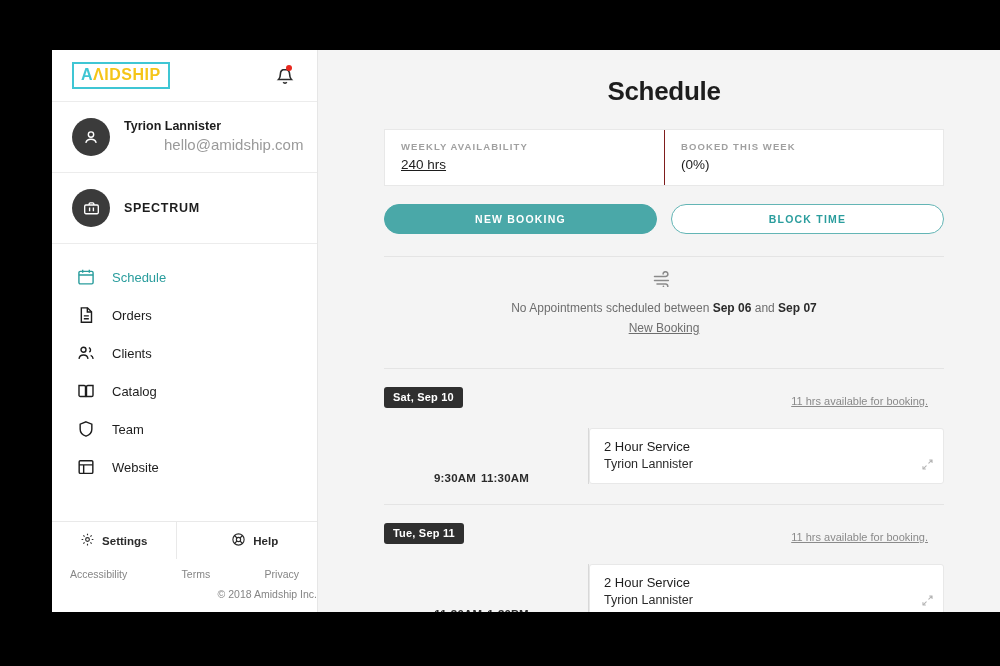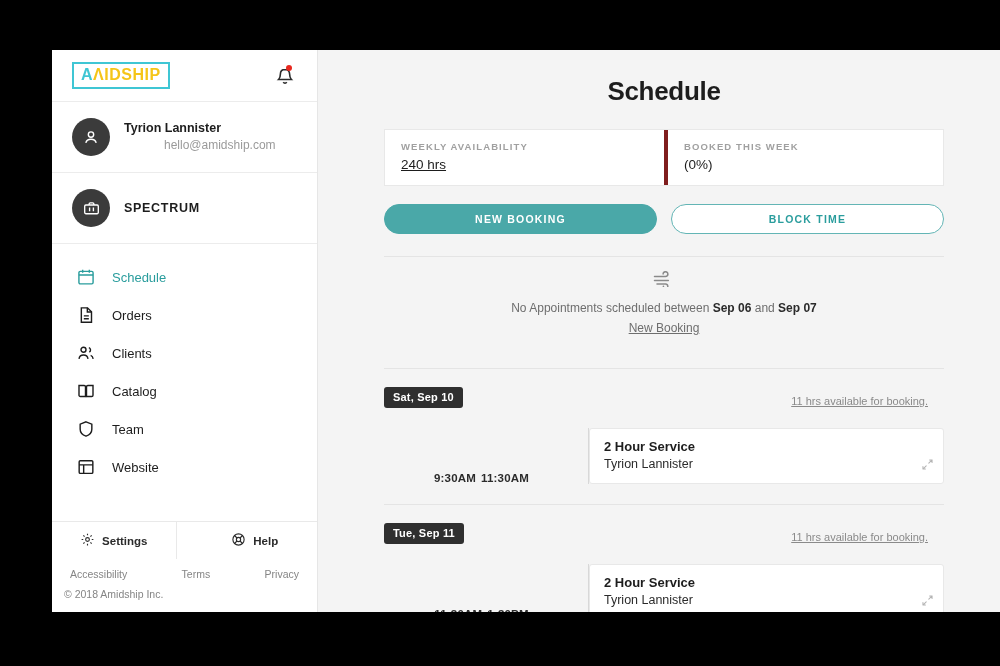--- a/index.html
+++ b/index.html
@@ -58,21 +58,21 @@
     padding: 16px 20px;
     border-bottom: 1px solid #ececec;
   }
   .avatar-circle {
     width: 38px; height: 38px; border-radius: 50%;
     background: #3b3b3b;
     display: flex; align-items: center; justify-content: center;
     flex: 0 0 38px;
   }
   .acct-name { font-size: 12.5px; font-weight: 700; color: #1d1d1d; line-height: 1.35; }
-  .acct-mail { font-size: 12px; color: #9a9a9a; line-height: 1.35; padding-left: 40px; }
+  .acct-mail { font-size: 15px; color: #9a9a9a; line-height: 1.35; padding-left: 40px; }
   .biz-name { font-size: 12.5px; font-weight: 700; color: #1d1d1d; letter-spacing: .7px; }
 
   .nav { padding: 14px 0 0 0; flex: 1 1 auto; }
   .nav-item {
     display: flex; align-items: center; gap: 16px;
     padding: 9px 20px 9px 24px;
     cursor: pointer;
     font-size: 13px; color: #1d1d1d;
   }
   .nav-item .nav-label { line-height: 1; }
@@ -88,35 +88,35 @@
     font-size: 11.5px; font-weight: 700; color: #2b2b2b;
     cursor: pointer;
   }
   .foot-act:first-child { border-right: 1px solid #e9e9e9; }
   .foot-links {
     display: flex; justify-content: space-between;
     padding: 9px 18px 2px 18px;
     font-size: 10.5px; color: #858585;
   }
   .foot-links span { cursor: pointer; }
-  .copyright { text-align: left; font-size: 10.5px; color: #858585; padding: 6px 0 12px 12px; }
+  .copyright { text-align: right; font-size: 10.5px; color: #858585; padding: 6px 0 12px 4px; }
 
   
   #main { flex: 1 1 auto; height: 100%; background: #f4f4f4; overflow: hidden; position: relative; }
   .main-inner { padding: 0 66px; }
 
   .page-title {
     text-align: center; font-size: 26px; font-weight: 700;
     color: #1d1d1d; letter-spacing: -.3px;
     padding: 26px 0 22px 0;
   }
 
   .stats { display: flex; background: #fff; border: 1px solid #e8e8e8; }
   .stat { flex: 1 1 50%; padding: 11px 16px 13px 16px; }
-  .stat + .stat { border-left: 4px solid #7f1d1d; }
+  .stat + .stat { border-left: 1px solid #7f1d1d; }
   .stat-lbl { font-size: 9.5px; font-weight: 700; letter-spacing: 1.1px; color: #a0a0a0; }
   .stat-val { font-size: 13.5px; color: #1d1d1d; margin-top: 5px; }
   .stat-val.link { text-decoration: underline; cursor: pointer; }
 
   .btn-row { display: flex; gap: 14px; margin-top: 18px; }
   .btn {
     flex: 1 1 50%; height: 30px; border-radius: 16px;
     display: flex; align-items: center; justify-content: center;
     font-size: 10.5px; font-weight: 700; letter-spacing: 1.2px;
     cursor: pointer;
@@ -154,21 +154,21 @@
     align-items: flex-end; gap: 5px;
     padding-right: 9px;
     border-right: 1px solid #d8d8d8;
   }
   .appt-time { font-size: 11.5px; font-weight: 700; color: #2b2b2b; letter-spacing: .2px; }
   .appt-card {
     flex: 1 1 auto; background: #fff; border: 1px solid #e8e8e8;
     border-radius: 3px; padding: 10px 14px 12px 14px;
     position: relative; cursor: pointer;
   }
-  .appt-title { font-size: 13px; font-weight: 700; color: #1d1d1d; }
+  .appt-title { font-size: 13px; font-weight: 400; color: #1d1d1d; }
   .appt-client { font-size: 12.5px; color: #2b2b2b; margin-top: 3px; }
   .expand { position: absolute; right: 9px; bottom: 8px; cursor: pointer; }
 </style>
 </head>
 <body>
 
 <div id="app-window">
 
   <div id="sidebar">
 

